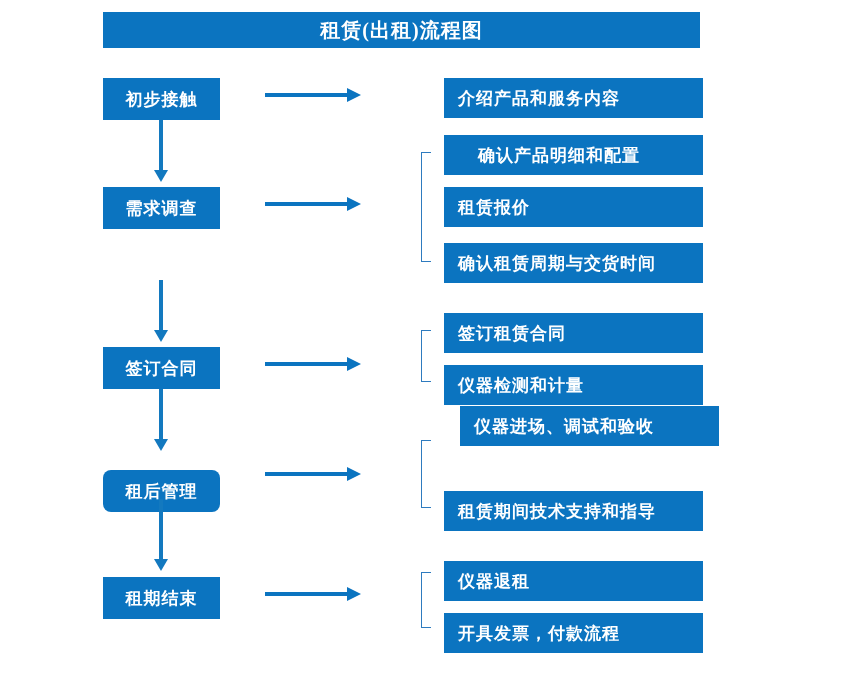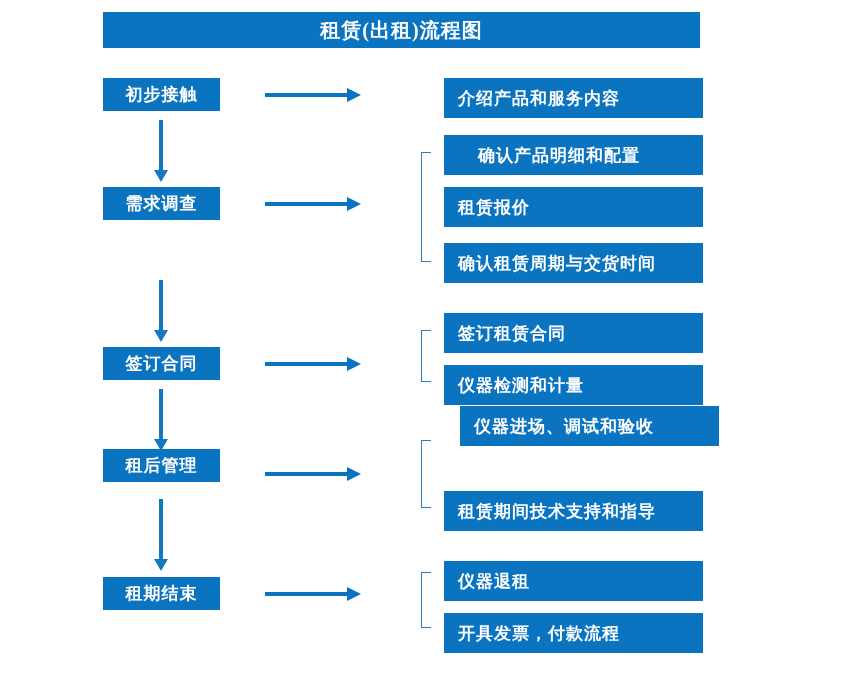--- a/index.html
+++ b/index.html
@@ -44,21 +44,21 @@
     position: absolute;
     background: #0B74C0;
     color: #ffffff;
     font-weight: bold;
     display: flex;
     align-items: center;
     box-sizing: border-box;
   }
   .box-left {
     width: 117px;
-    height: 33px;
+    height: 42px;
     left: 103px;
     font-size: 17px;
     justify-content: center;
     letter-spacing: 1px;
   }
   .box-right {
     width: 259px;
     height: 40px;
     left: 444px;
     font-size: 17px;
@@ -131,21 +131,21 @@
 </head>
 <body>
 
 <div id="canvas">
 
   <div class="title-bar">租赁(出租)流程图</div>
 
   <div class="box box-left" style="top:78px;">初步接触</div>
   <div class="box box-left" style="top:187px;font-family:Liberation Serif, serif;">需求调查</div>
   <div class="box box-left" style="top:347px;">签订合同</div>
-  <div class="box box-left" style="top:449px;">租后管理</div>
+  <div class="box box-left" style="top:470px;border-radius:8px;">租后管理</div>
   <div class="box box-left" style="top:577px;">租期结束</div>
 
   <div class="v-arrow" style="top:120px; height:62px;">
     <div class="shaft" style="height:50px;"></div>
     <div class="head"></div>
   </div>
   <div class="v-arrow" style="top:280px; height:62px;">
     <div class="shaft" style="height:50px;"></div>
     <div class="head"></div>
   </div>

